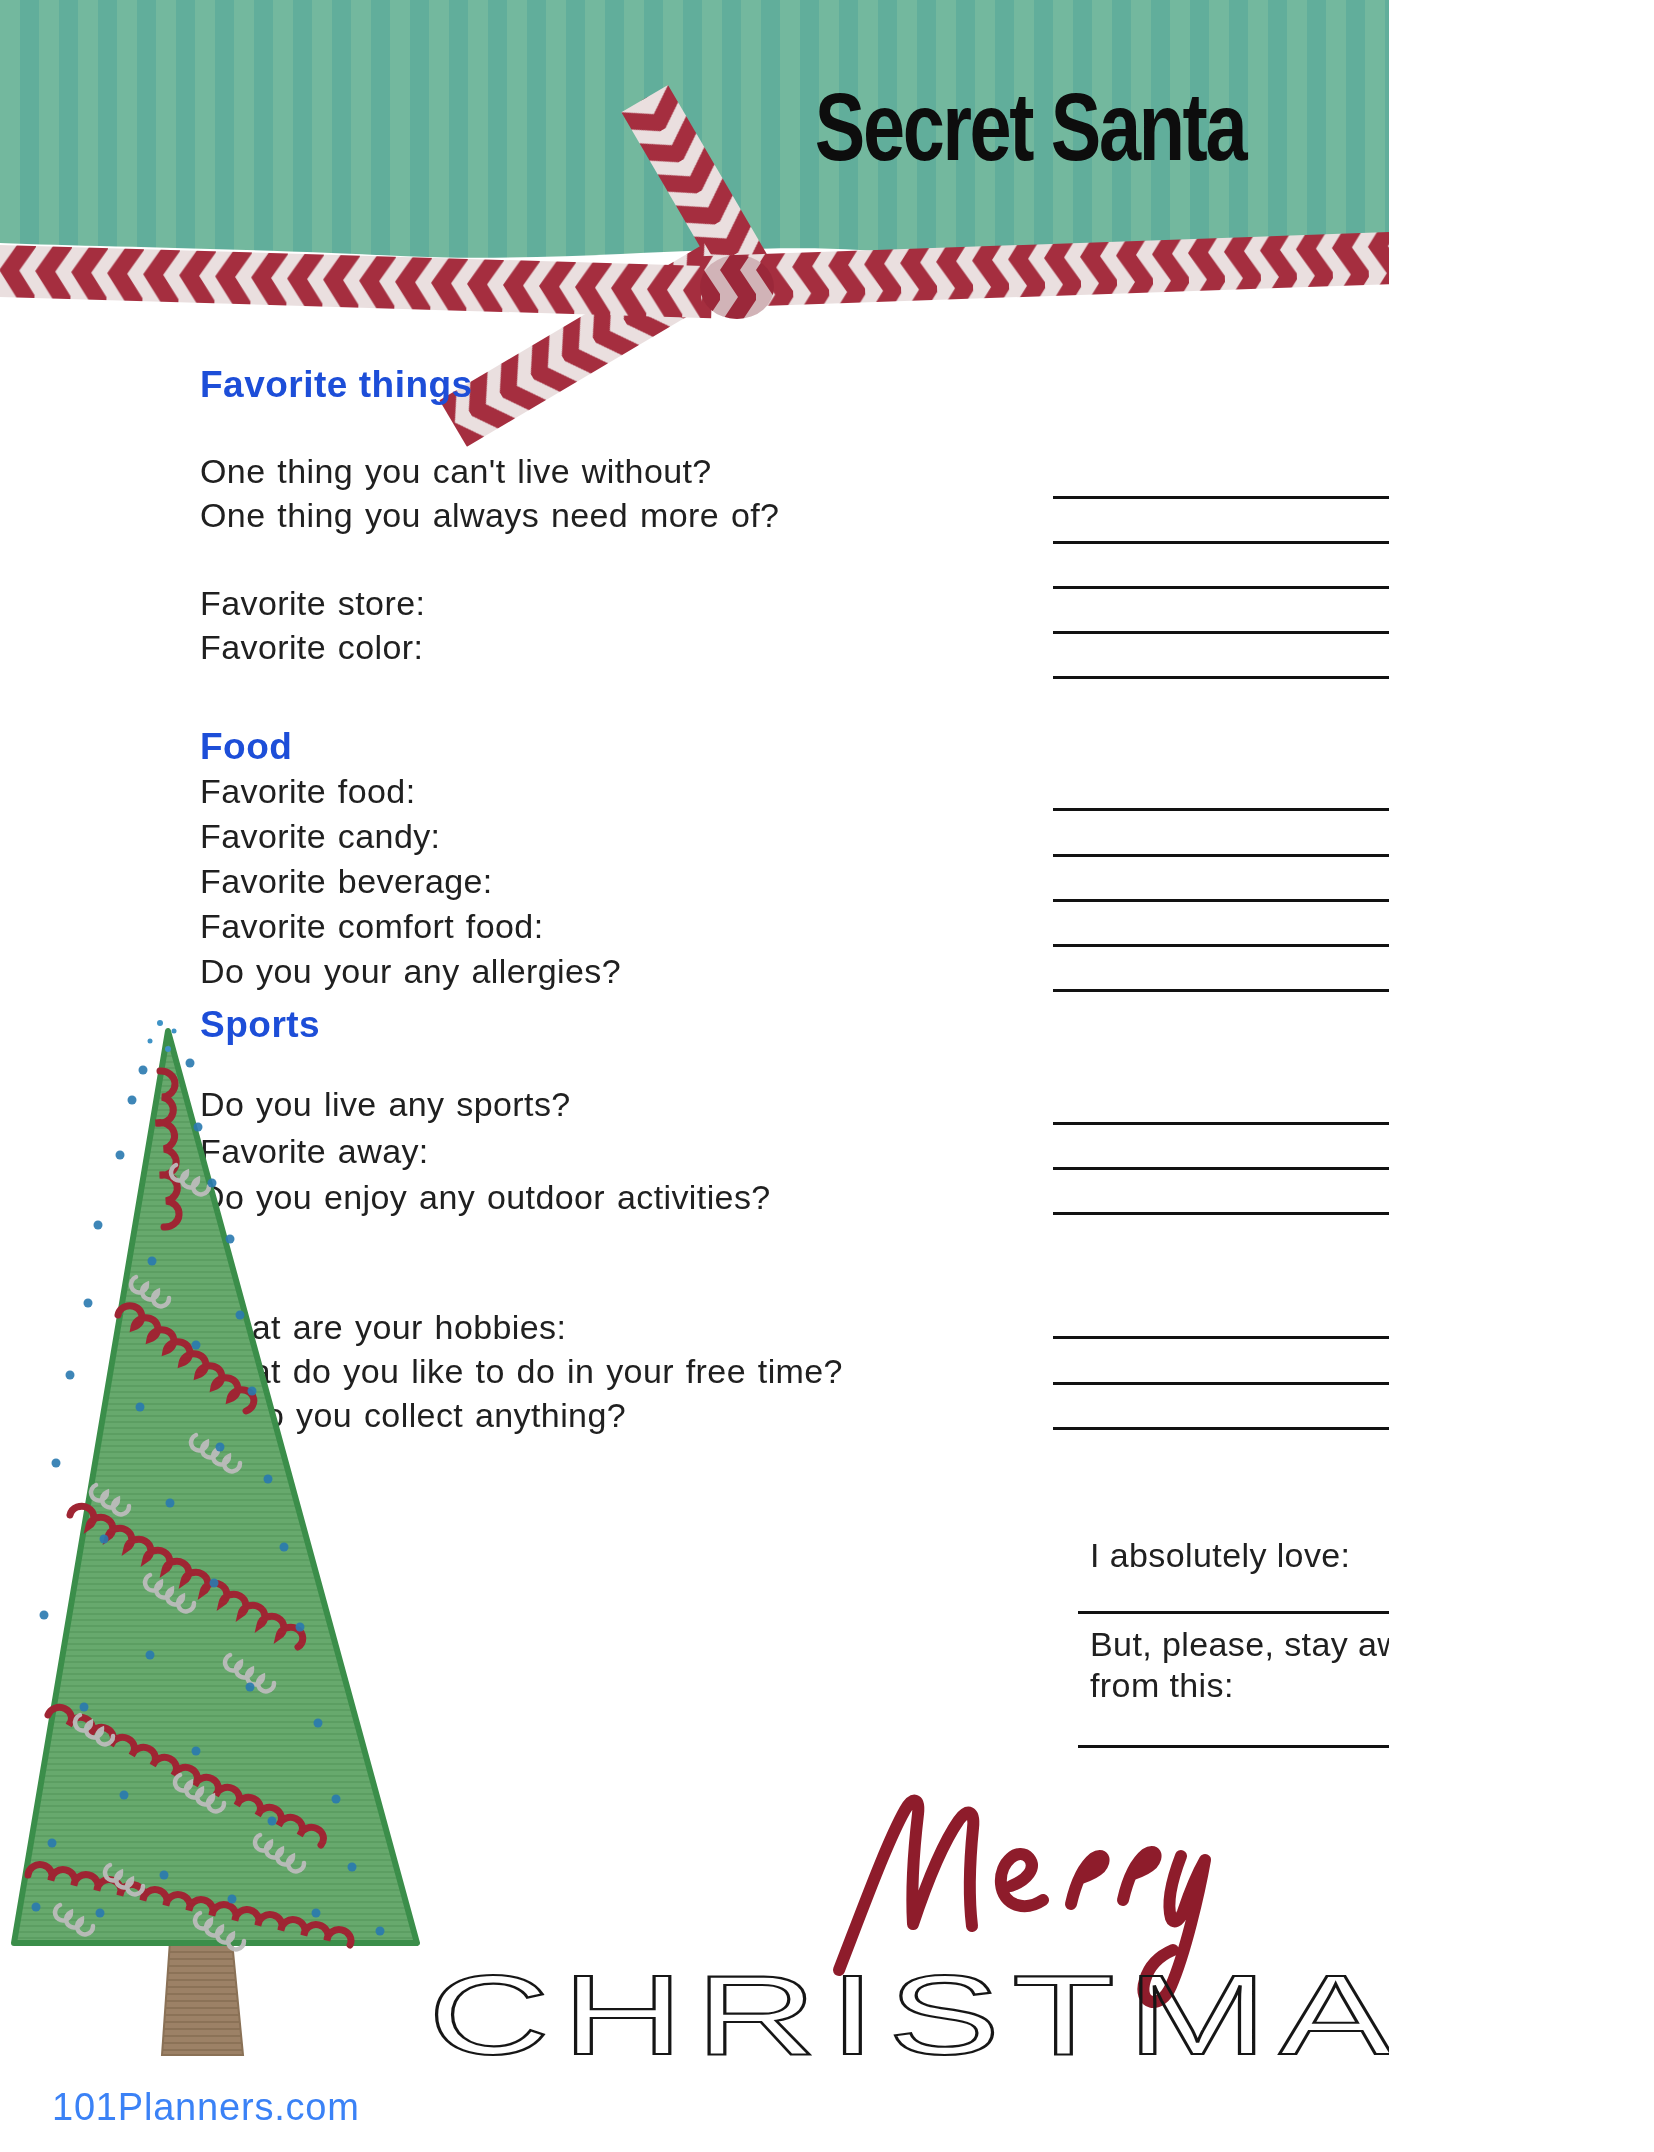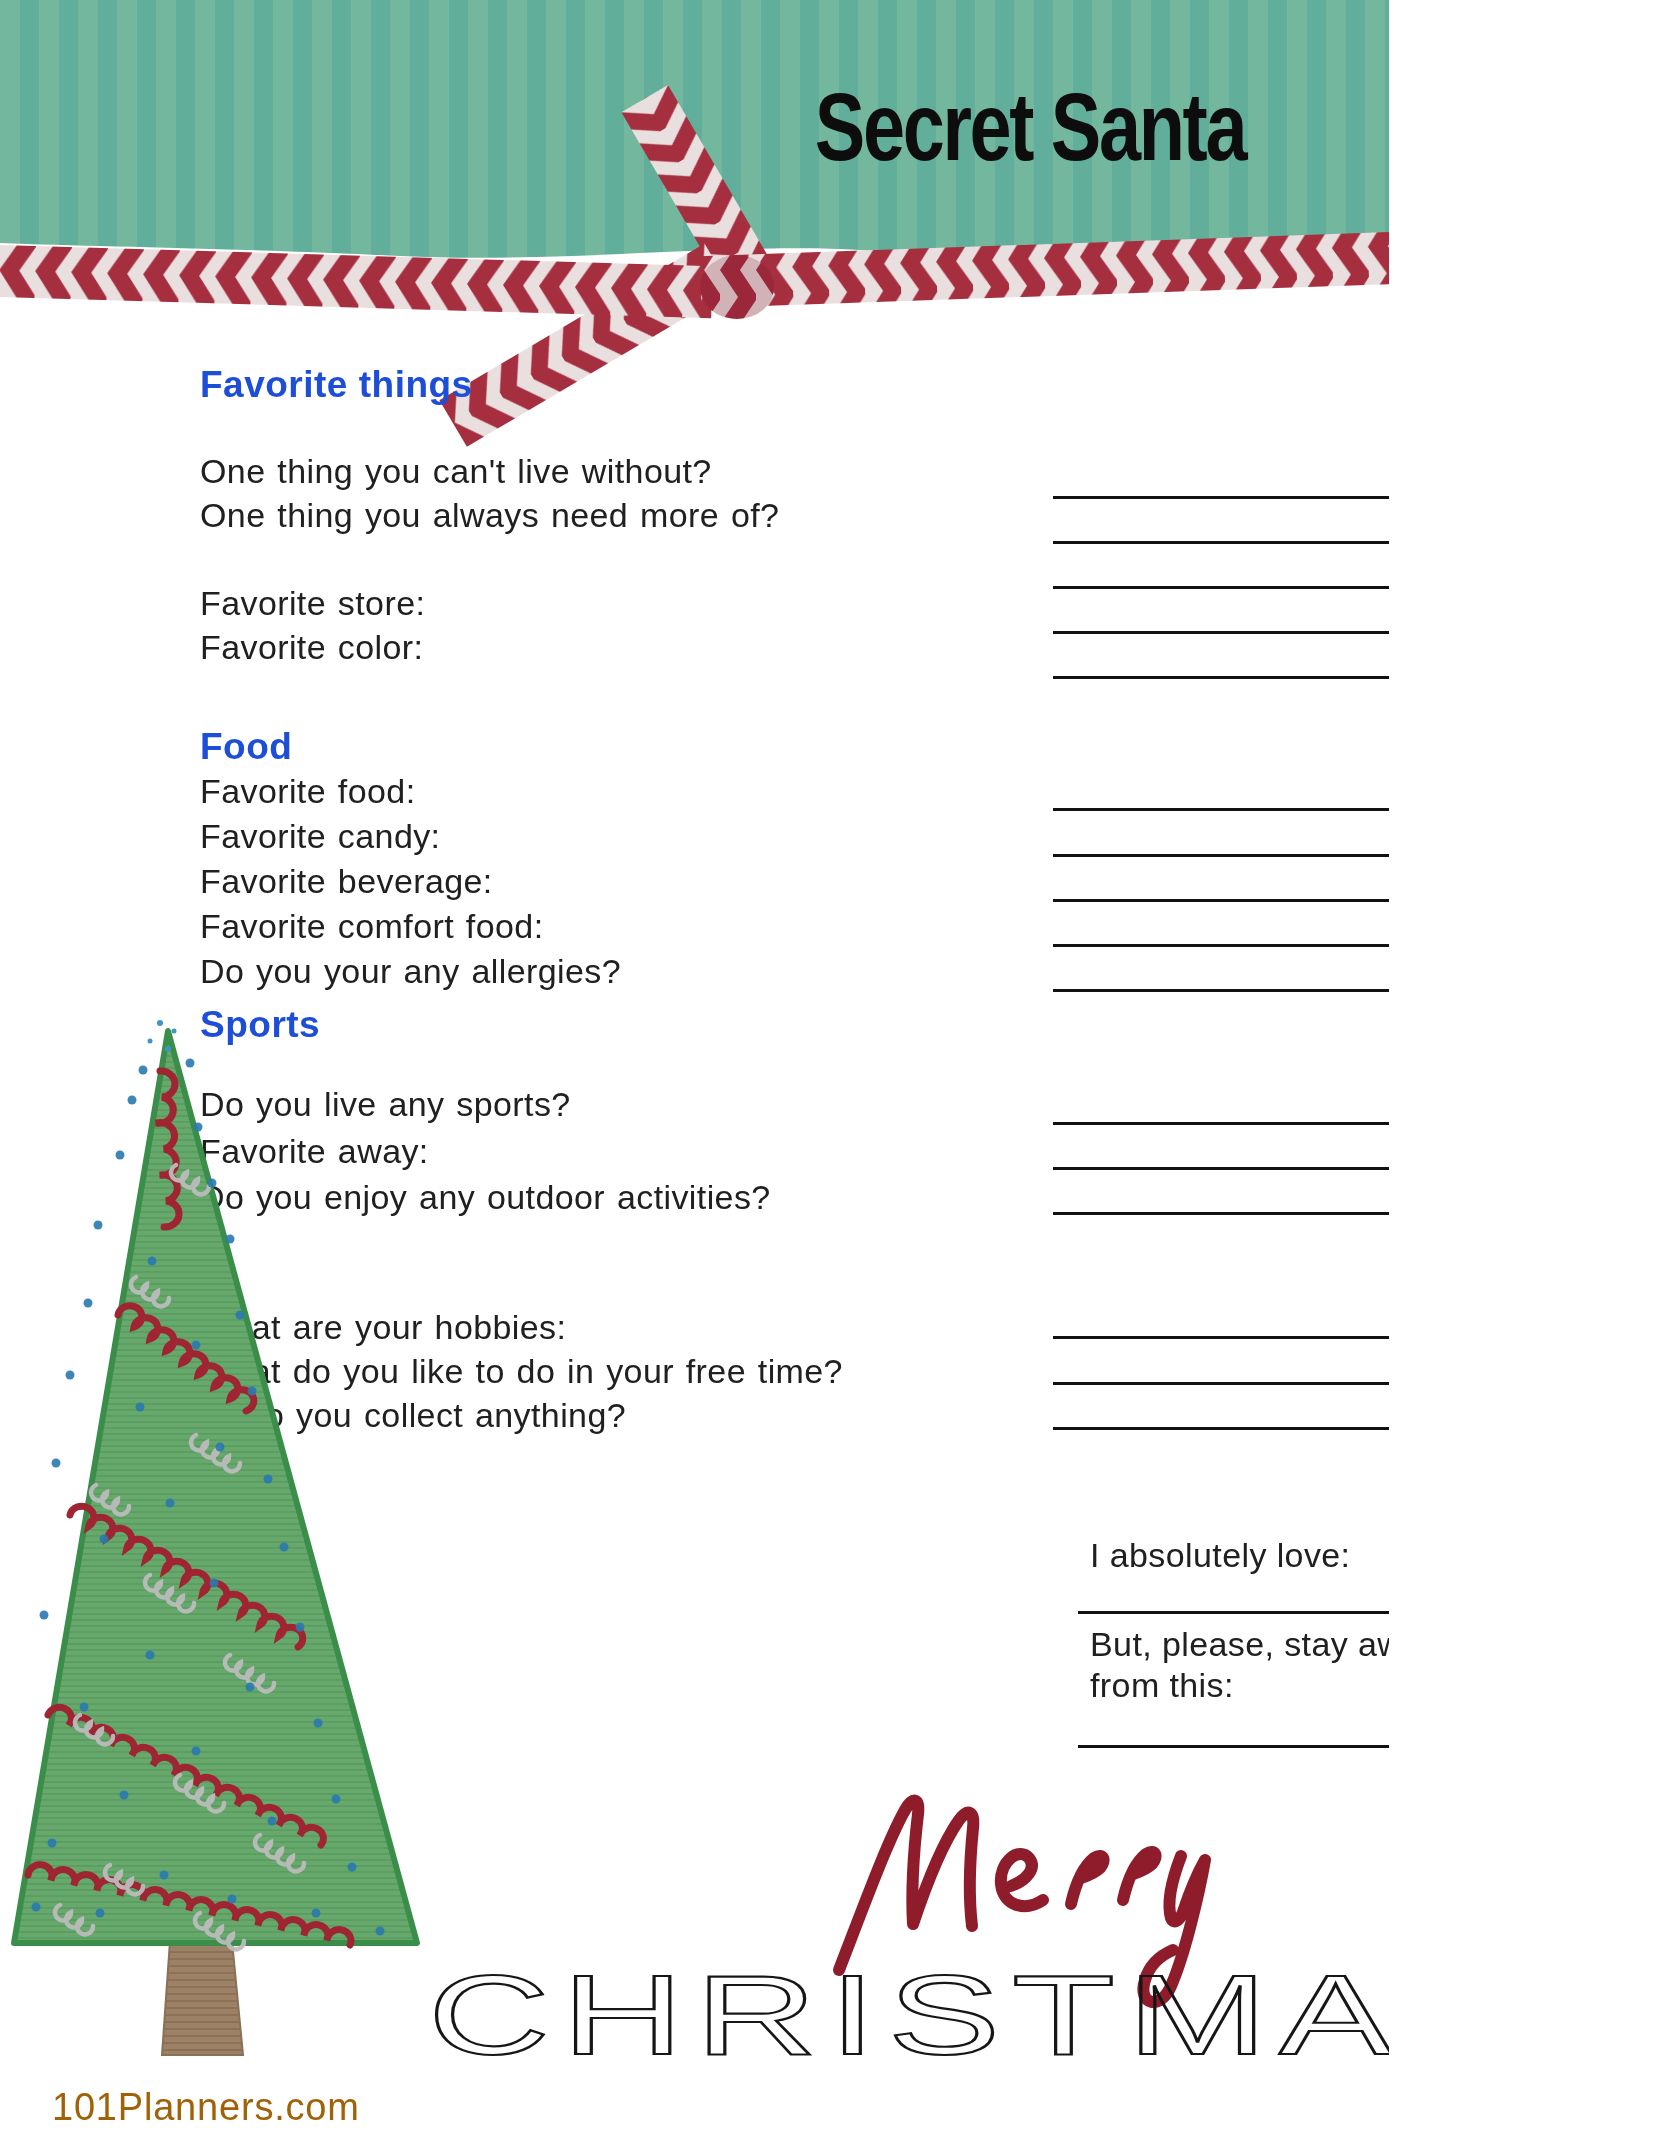--- a/index.html
+++ b/index.html
@@ -32,21 +32,21 @@
   .answer-line.wide{left:1078px;width:380px;}
   .note-label{
     position:absolute;left:1090px;font-size:34px;color:#202020;
     letter-spacing:0.4px;
   }
   .note-label.multi{width:400px;line-height:41px;white-space:normal;}
   
   .merry-svg{position:absolute;left:825px;top:1758px;}
   .christmas-svg{position:absolute;left:420px;top:1948px;}
   .brand{
-    position:absolute;left:52px;top:2086px;font-size:38px;color:#a16207;
+    position:absolute;left:52px;top:2086px;font-size:38px;color:#3b82f6;
     letter-spacing:0.8px;
   }
   
   .tree-svg{position:absolute;left:0px;top:1015px;}
 </style>
 </head>
 <body>
 
 <div class="page">
 

